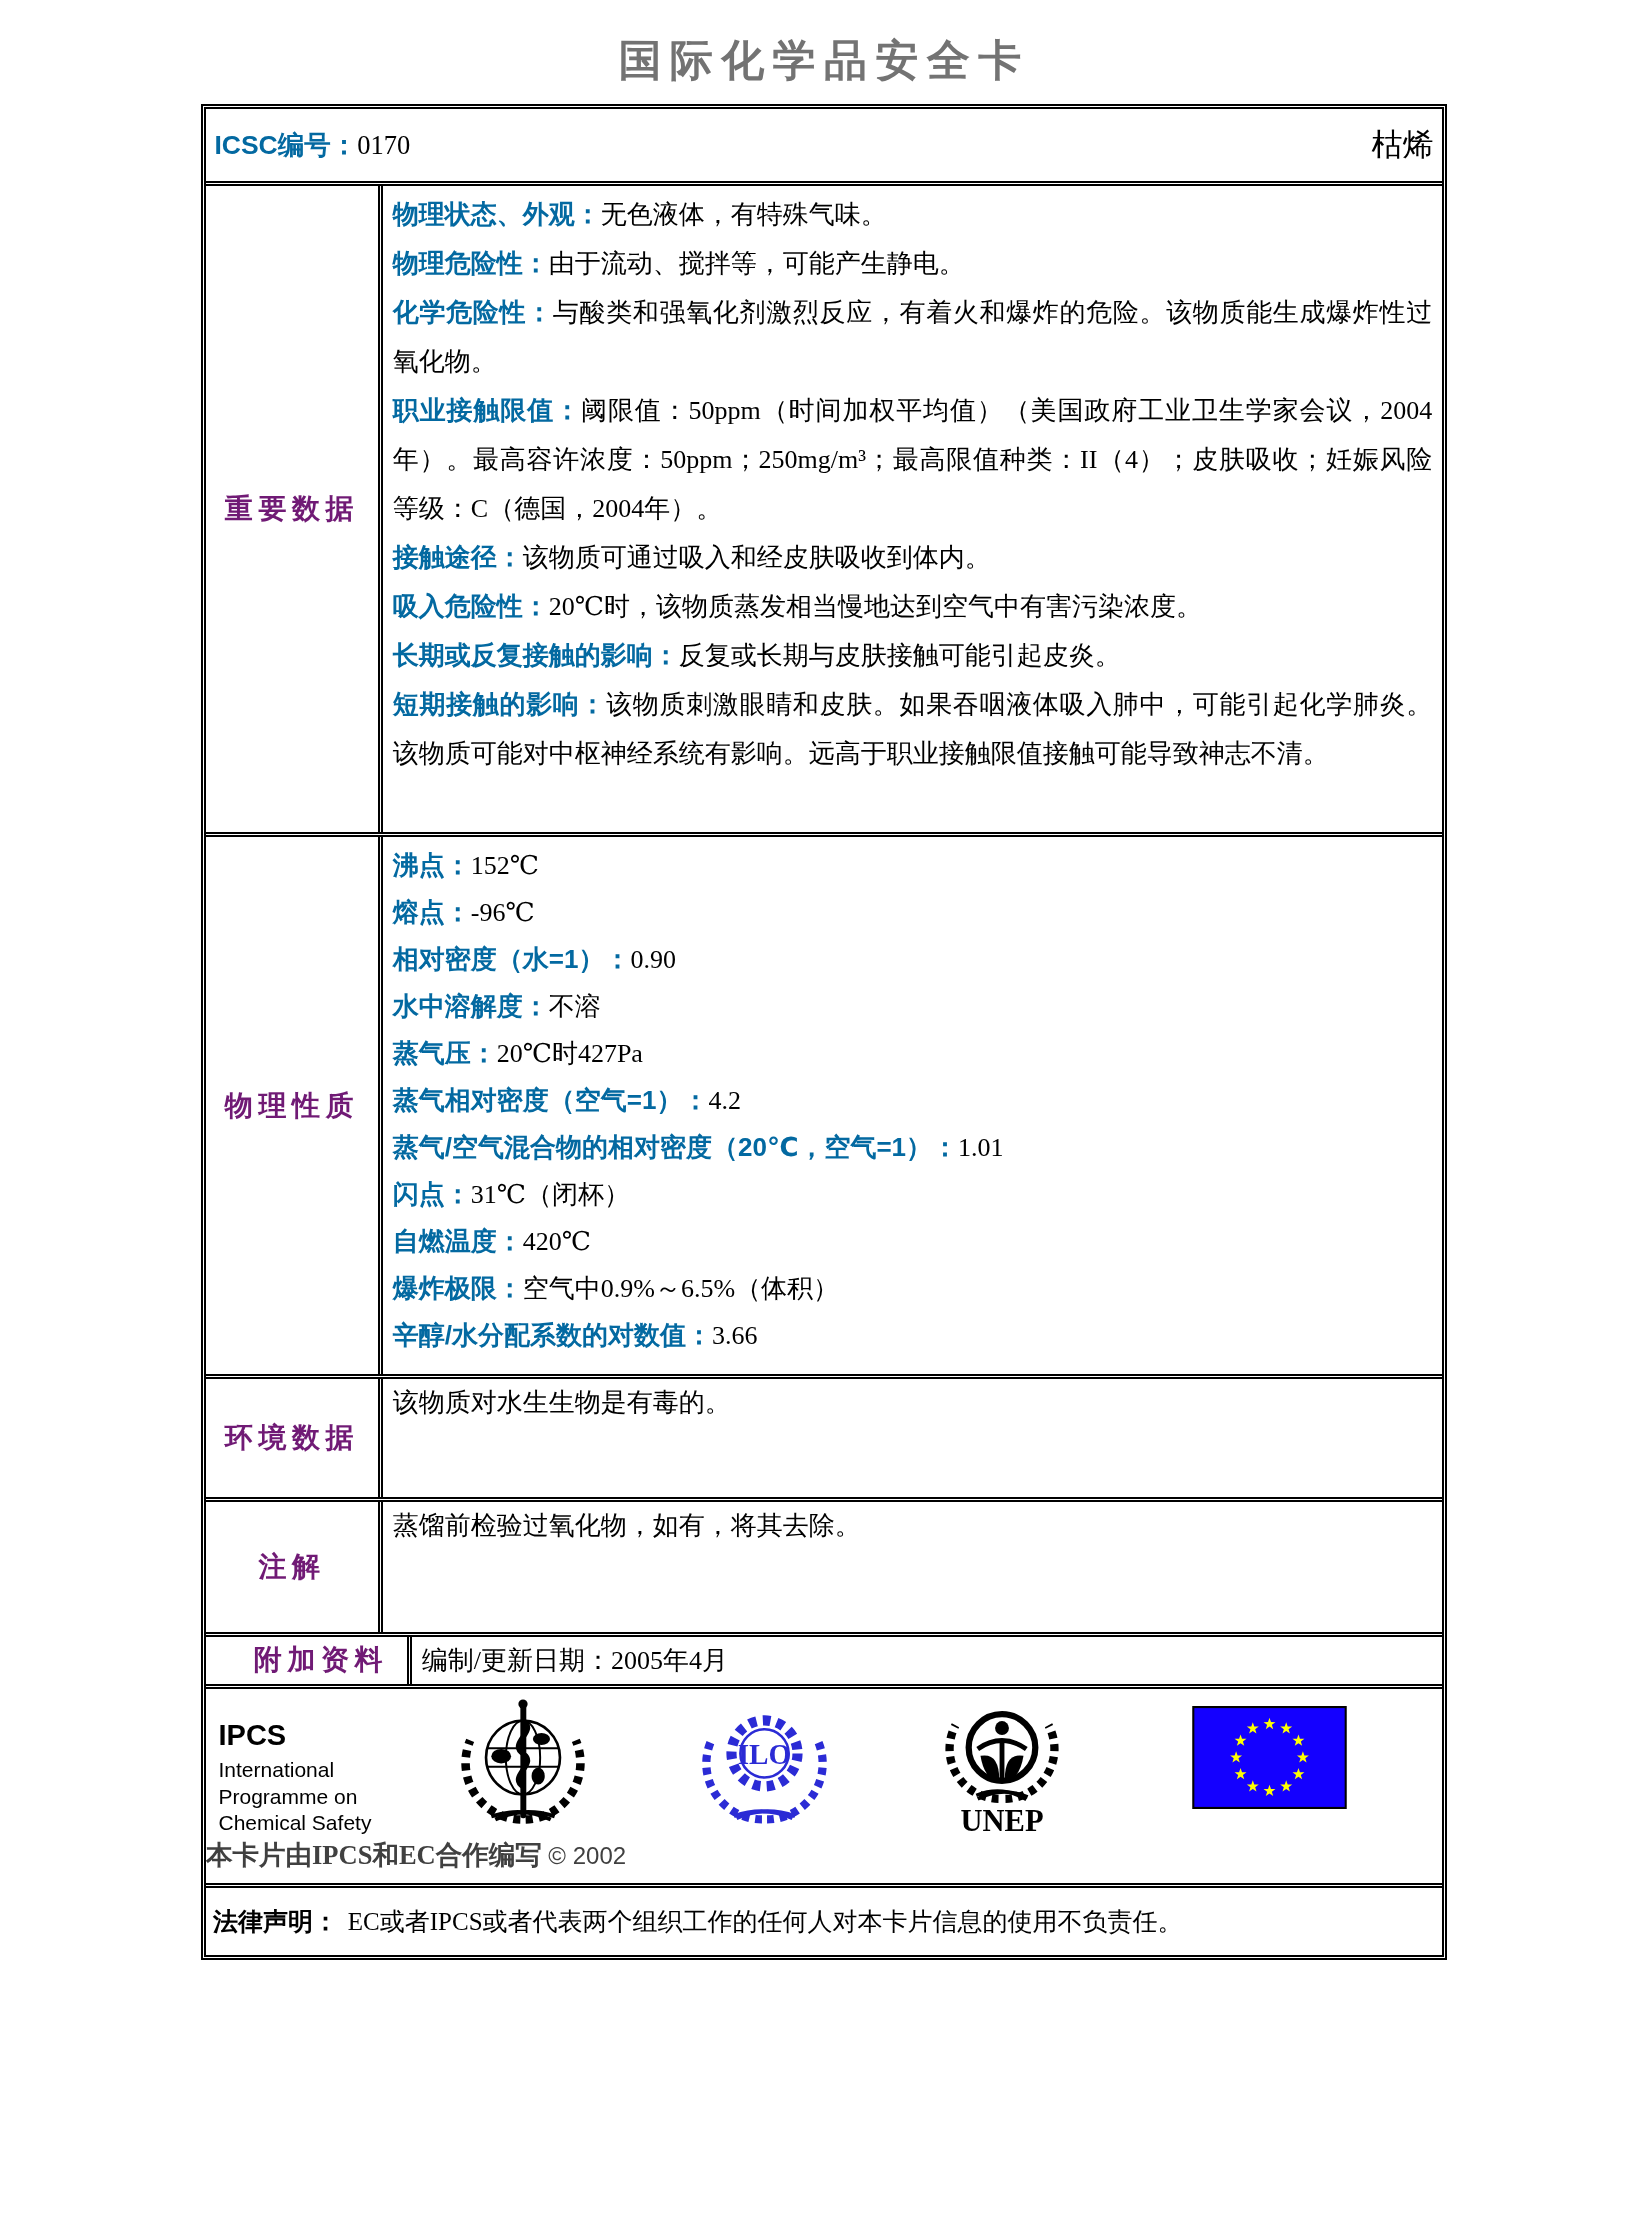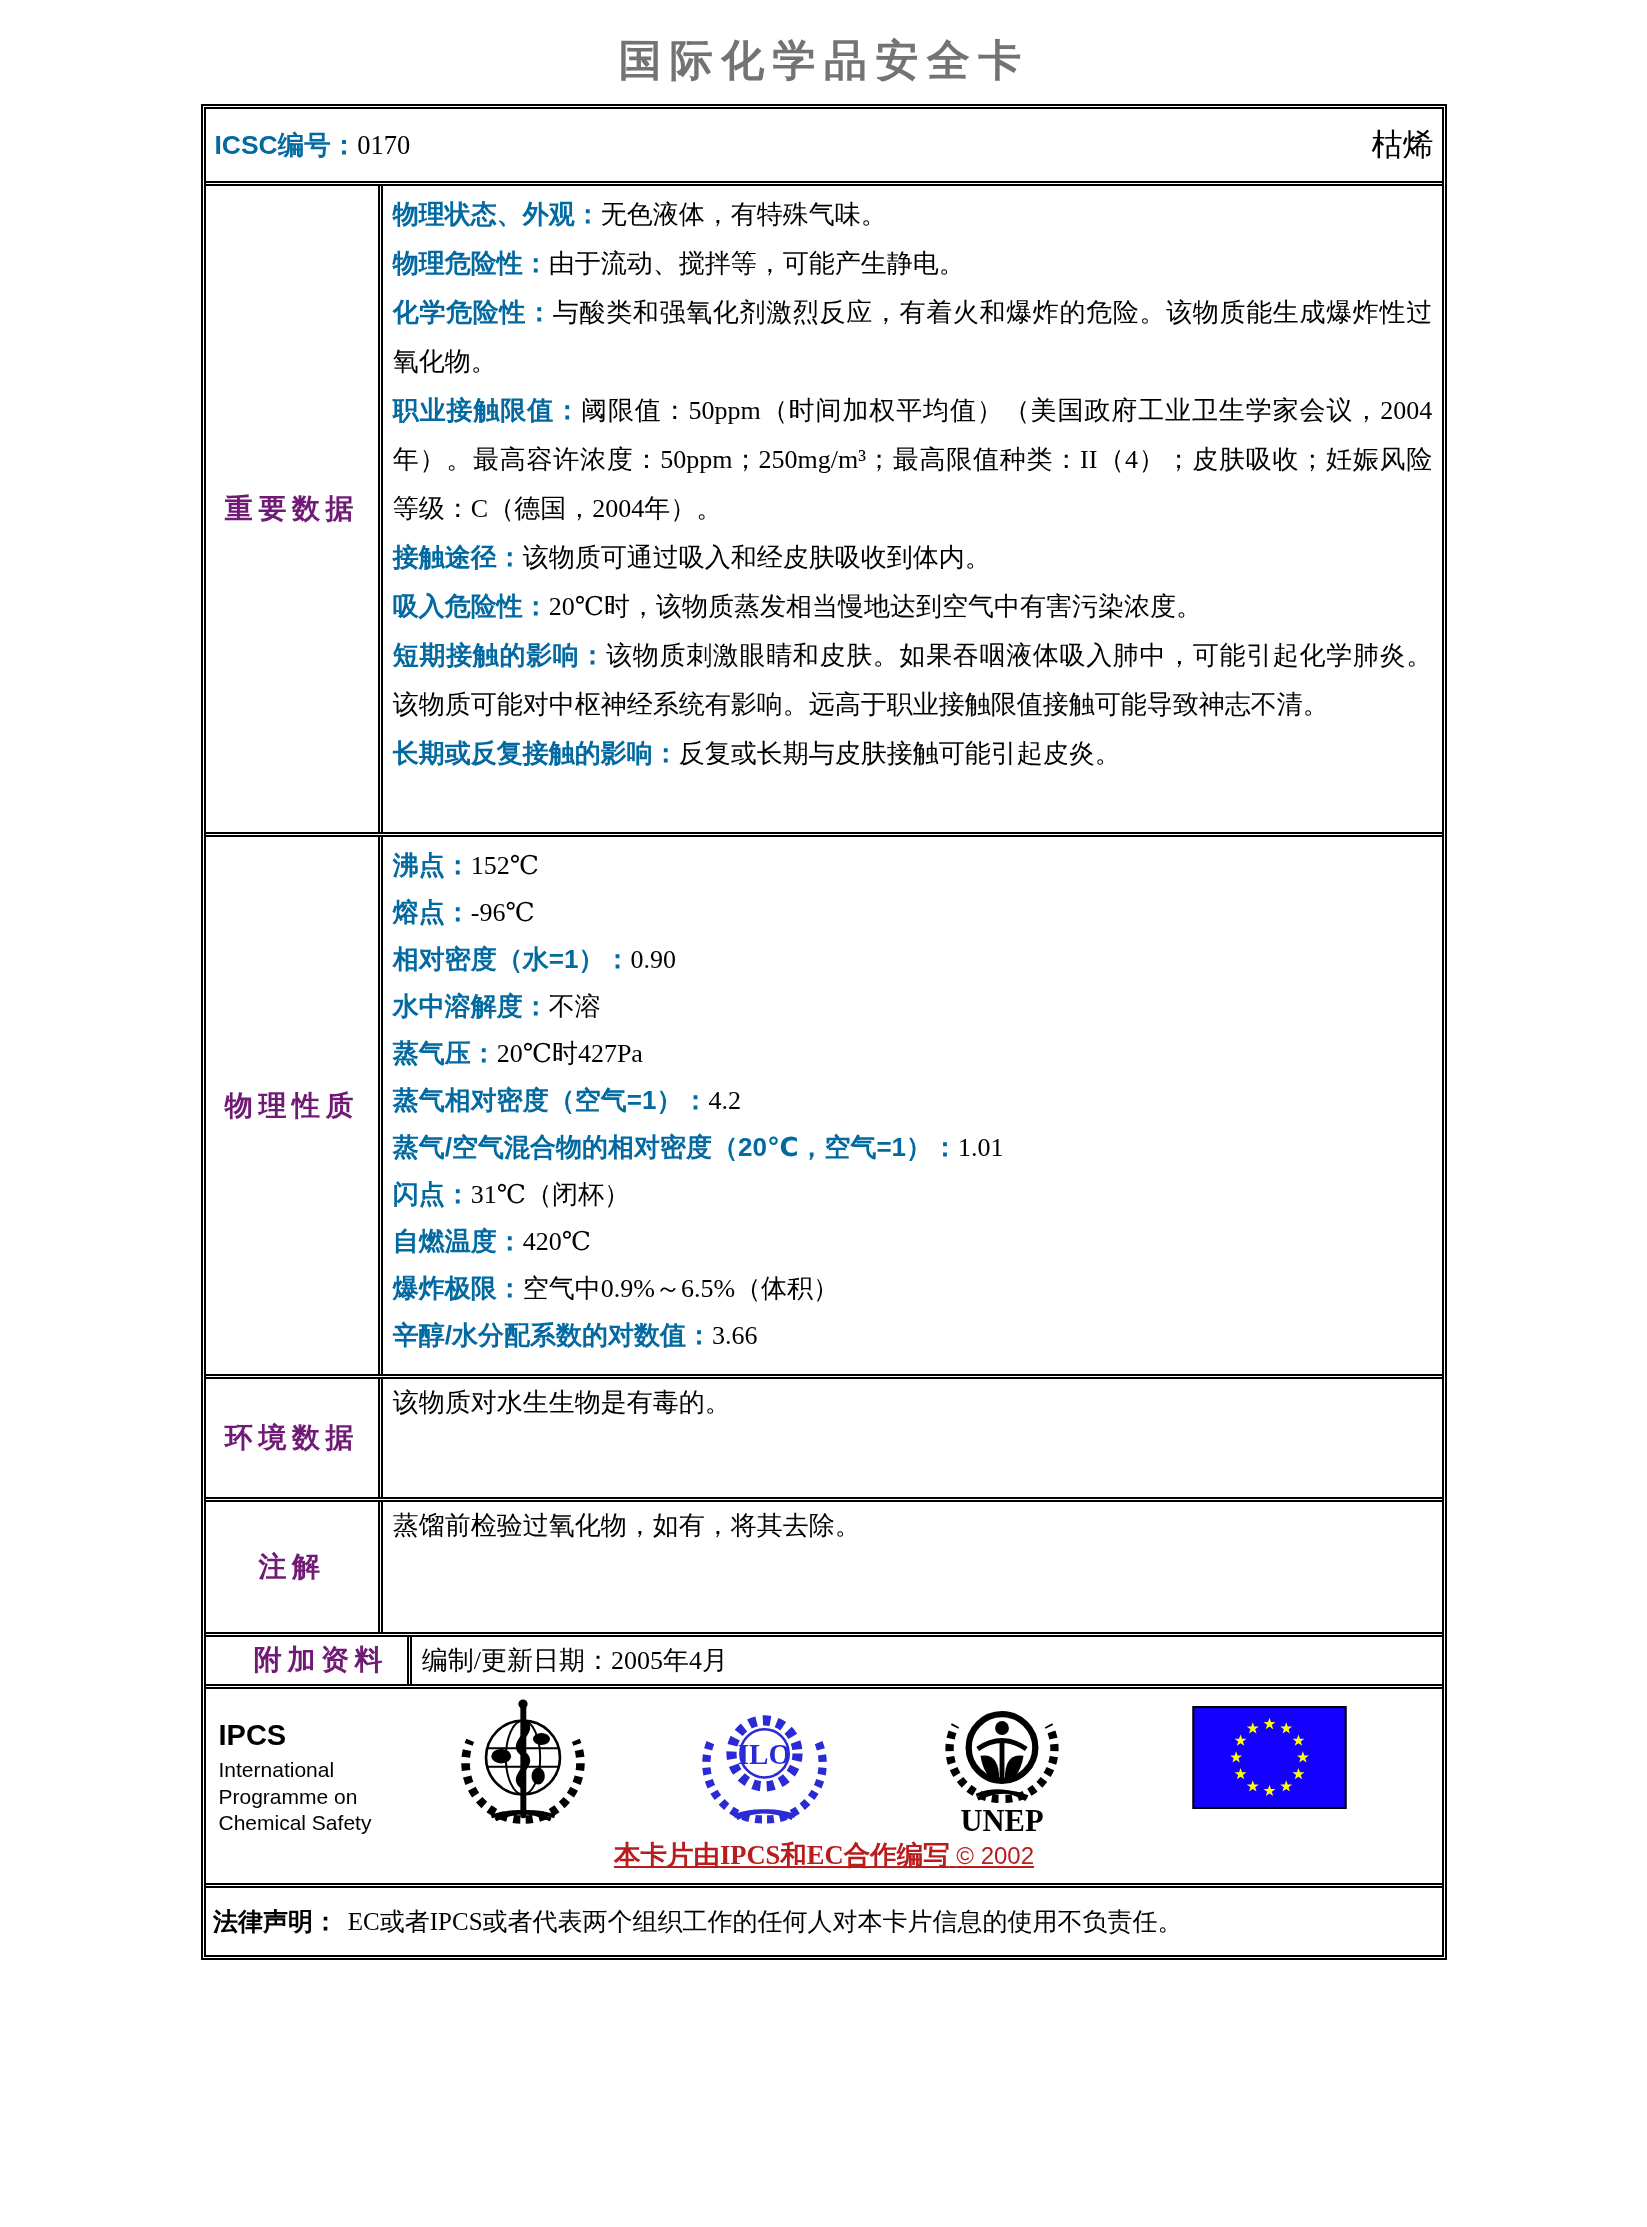--- a/index.html
+++ b/index.html
@@ -54,22 +54,22 @@
   .ipcs-block{position:absolute;left:12.5px;top:28px;
     font-family:"Liberation Sans","DejaVu Sans",sans-serif;line-height:1.25;}
   .ipcs-acronym{font-weight:bold;font-size:29px;margin-bottom:4.2px;}
   .ipcs-line{font-size:21px;}
   .logo{position:absolute;}
   .logo-who{left:251px;top:4.2px;}
   .logo-ilo{left:495px;top:7px;}
   .logo-unep{left:737px;top:4.2px;}
   .logo-eu{left:986px;top:16.7px;}
   .caption{
-    position:absolute;left:0;right:0;top:148px;text-align:center;
-    color:#b91c1c;font-size:26.5px;font-weight:bold;text-decoration:underline;
+    position:absolute;left:0;right:0;top:148px;
+    color:#404040;font-size:26.5px;font-weight:bold;
   }
   .caption .copyright{
     font-weight:normal;font-size:24px;
     font-family:"Liberation Sans","DejaVu Sans",sans-serif;
   }
 </style>
 </head>
 <body>
 
 <div class="title">国际化学品安全卡</div>
@@ -83,22 +83,22 @@
 
   <div class="row r-important">
     <div class="label-cell">重要数据</div>
     <div class="content-cell">
       <p class="item"><span class="k">物理状态、外观：</span><span>无色液体，有特殊气味。</span></p>
       <p class="item"><span class="k">物理危险性：</span><span>由于流动、搅拌等，可能产生静电。</span></p>
       <p class="item"><span class="k">化学危险性：</span><span>与酸类和强氧化剂激烈反应，有着火和爆炸的危险。该物质能生成爆炸性过氧化物。</span></p>
       <p class="item"><span class="k">职业接触限值：</span><span>阈限值：50ppm（时间加权平均值）（美国政府工业卫生学家会议，2004年）。最高容许浓度：50ppm；250mg/m³；最高限值种类：II（4）；皮肤吸收；妊娠风险等级：C（德国，2004年）。</span></p>
       <p class="item"><span class="k">接触途径：</span><span>该物质可通过吸入和经皮肤吸收到体内。</span></p>
       <p class="item"><span class="k">吸入危险性：</span><span>20℃时，该物质蒸发相当慢地达到空气中有害污染浓度。</span></p>
+      <p class="item"><span class="k">长期或反复接触的影响：</span><span>反复或长期与皮肤接触可能引起皮炎。</span></p>
       <p class="item"><span class="k">短期接触的影响：</span><span>该物质刺激眼睛和皮肤。如果吞咽液体吸入肺中，可能引起化学肺炎。该物质可能对中枢神经系统有影响。远高于职业接触限值接触可能导致神志不清。</span></p>
-      <p class="item"><span class="k">长期或反复接触的影响：</span><span>反复或长期与皮肤接触可能引起皮炎。</span></p>
     </div>
   </div>
 
   <div class="row r-physical">
     <div class="label-cell">物理性质</div>
     <div class="content-cell">
       <p class="item"><span class="k">沸点：</span><span>152℃</span></p>
       <p class="item"><span class="k">熔点：</span><span>-96℃</span></p>
       <p class="item"><span class="k">相对密度（水=1）：</span><span>0.90</span></p>
       <p class="item"><span class="k">水中溶解度：</span><span>不溶</span></p>

